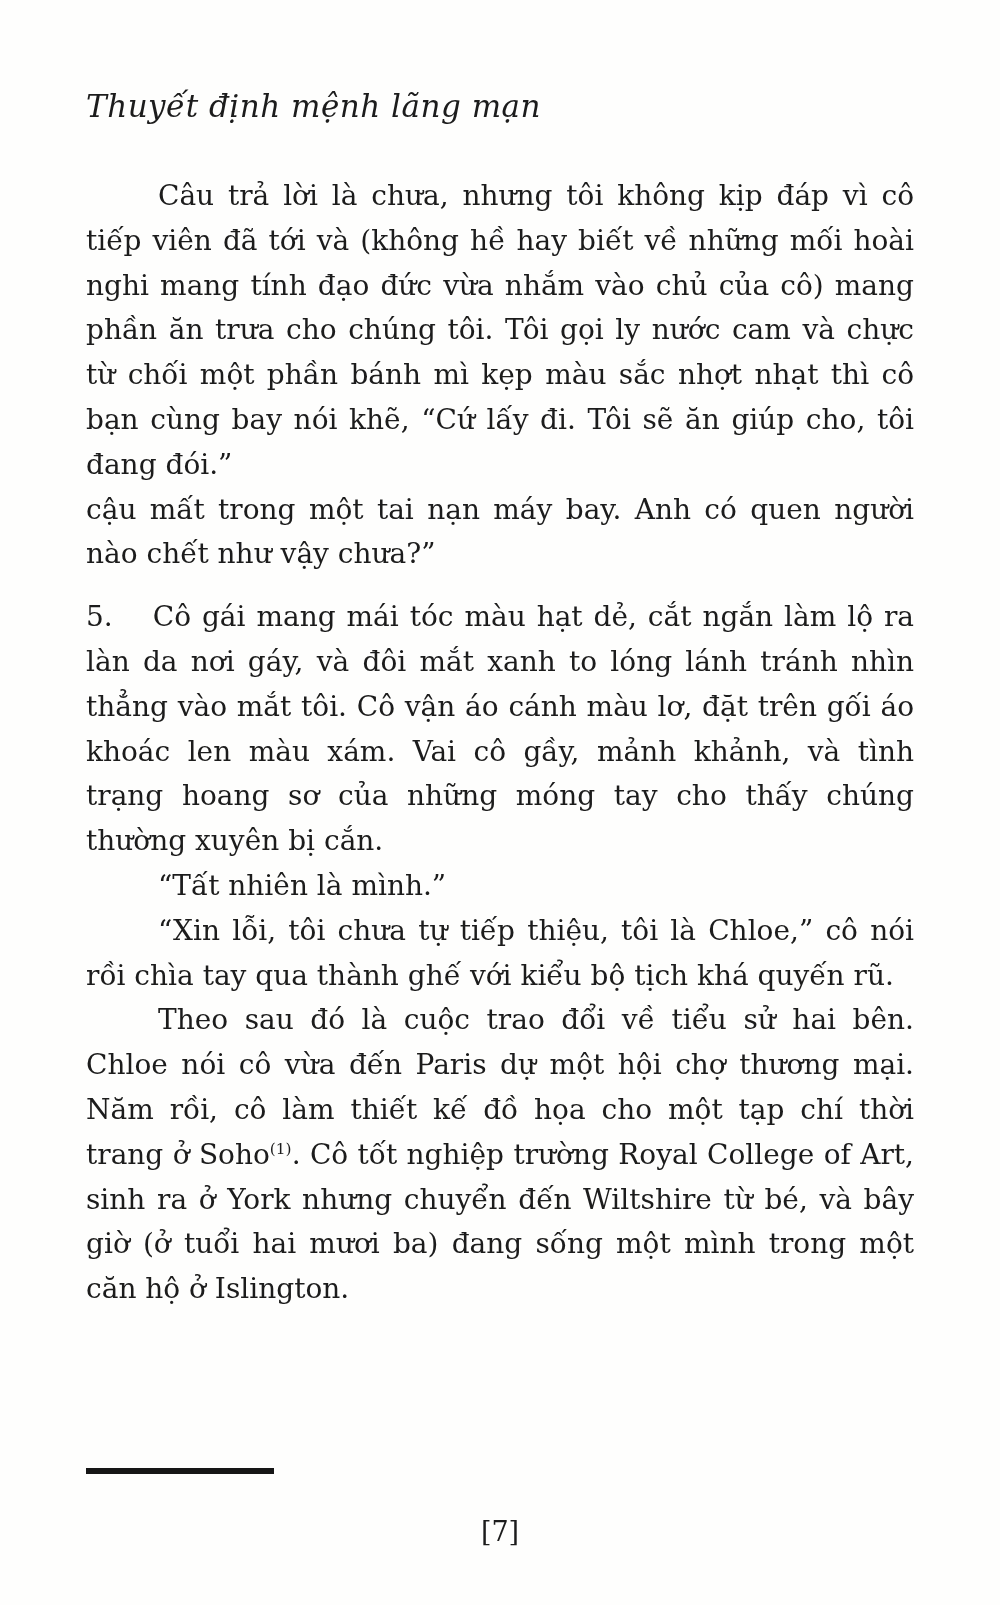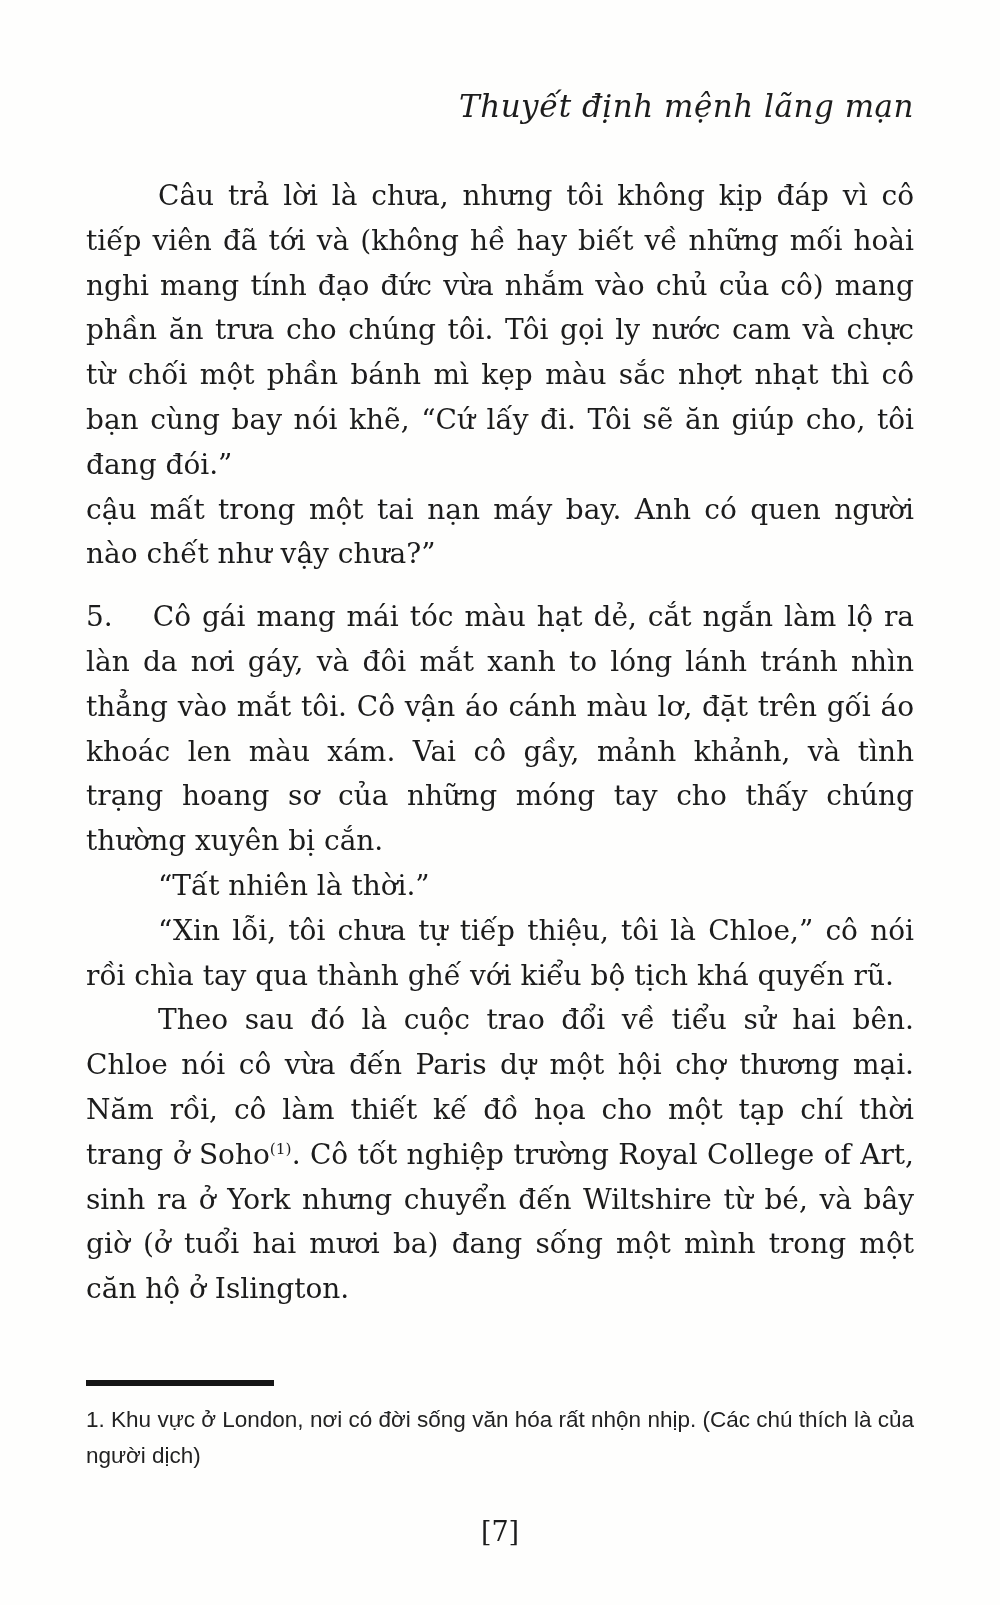--- a/index.html
+++ b/index.html
@@ -14,21 +14,21 @@
     font-family: "DejaVu Serif", "Liberation Serif", serif;
     display: flex;
     flex-direction: column;
     overflow: hidden;
   }
   .content {
     flex: 1;
     padding: 88px 86px 0 86px;
   }
   .running-header {
-    text-align: right;
+    text-align: left;
     font-style: italic;
     font-size: 31px;
     letter-spacing: 0.5px;
     margin-bottom: 50px;
   }
   .para {
     font-size: 28px;
     line-height: 1.6;
     text-align: justify;
   }
@@ -62,23 +62,22 @@
 </head>
 <body>
 
 <div class="page">
   <div class="content">
     <div class="running-header">Thuyết định mệnh lãng mạn</div>
     <div>
         <p class="para indent"><span>Câu trả lời là chưa, nhưng tôi không kịp đáp vì cô tiếp viên đã tới và (không hề hay biết về những mối hoài nghi mang tính đạo đức vừa nhắm vào chủ của cô) mang phần ăn trưa cho chúng tôi. Tôi gọi ly nước cam và chực từ chối một phần bánh mì kẹp màu sắc nhợt nhạt thì cô bạn cùng bay nói khẽ, “Cứ lấy đi. Tôi sẽ ăn giúp cho, tôi đang đói.”</span></p>
         <p class="para"><span>cậu mất trong một tai nạn máy bay. Anh có quen người nào chết như vậy chưa?”</span></p>
         <p class="para space-before"><span class="section-number">5.</span><span>Cô gái mang mái tóc màu hạt dẻ, cắt ngắn làm lộ ra làn da nơi gáy, và đôi mắt xanh to lóng lánh tránh nhìn thẳng vào mắt tôi. Cô vận áo cánh màu lơ, đặt trên gối áo khoác len màu xám. Vai cô gầy, mảnh khảnh, và tình trạng hoang sơ của những móng tay cho thấy chúng thường xuyên bị cắn.</span></p>
-        <p class="para indent"><span>“Tất nhiên là thời.”</span></p>
+        <p class="para indent"><span>“Tất nhiên là mình.”</span></p>
         <p class="para indent"><span>“Xin lỗi, tôi chưa tự tiếp thiệu, tôi là Chloe,” cô nói rồi chìa tay qua thành ghế với kiểu bộ tịch khá quyến rũ.</span></p>
         <p class="para indent"><span>Theo sau đó là cuộc trao đổi về tiểu sử hai bên. Chloe nói cô vừa đến Paris dự một hội chợ thương mại. Năm rồi, cô làm thiết kế đồ họa cho một tạp chí thời trang ở Soho</span><sup class="fn-ref">(1)</sup><span>. Cô tốt nghiệp trường Royal College of Art, sinh ra ở York nhưng chuyển đến Wiltshire từ bé, và bây giờ (ở tuổi hai mươi ba) đang sống một mình trong một căn hộ ở Islington.</span></p>
       </div>
   </div>
   <div class="footer">
     <div class="fn-rule"></div>
-    <div class="footnote">1. Khu vực ở London, nơi có đời sống văn hóa rất nhộn nhịp. (Các chú thích là của người dịch)</div>
     <div class="page-number">[7]</div>
   </div>
 </div>
 
 </body></html>

